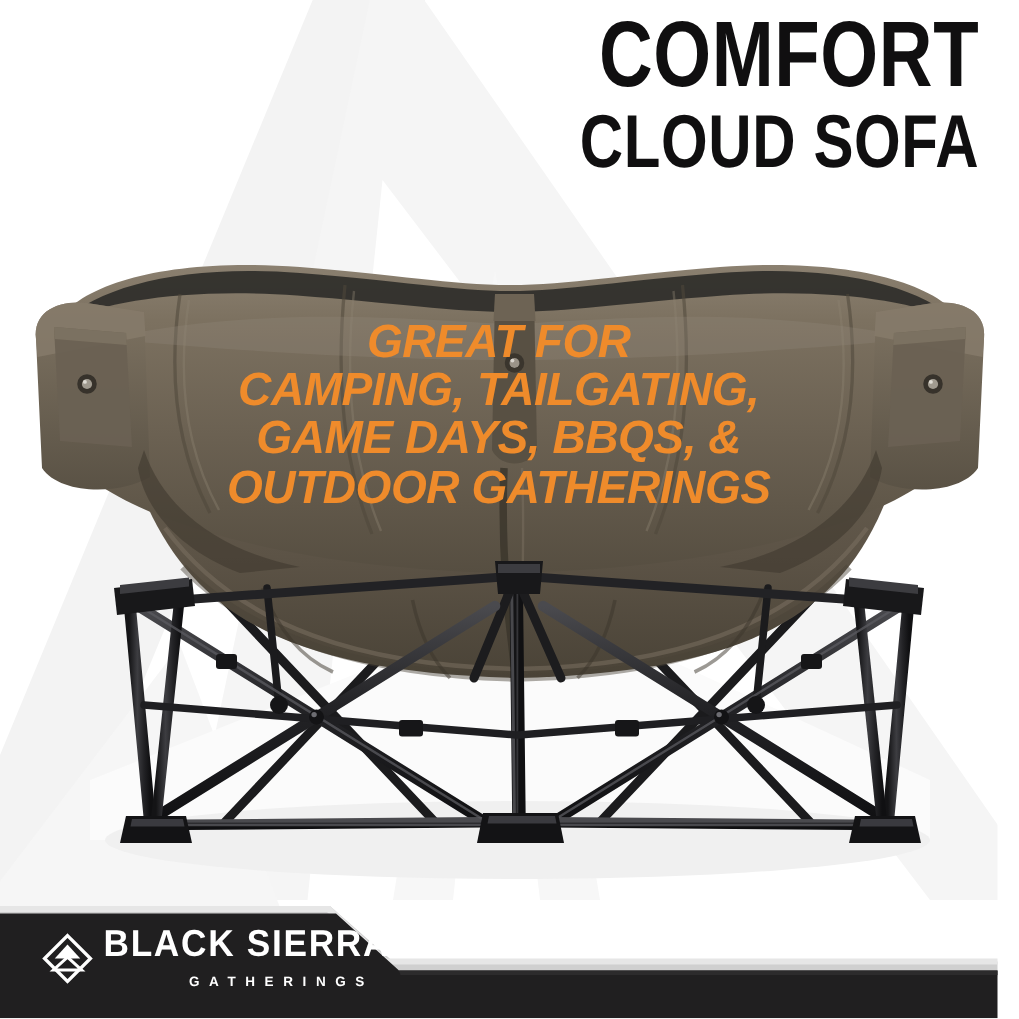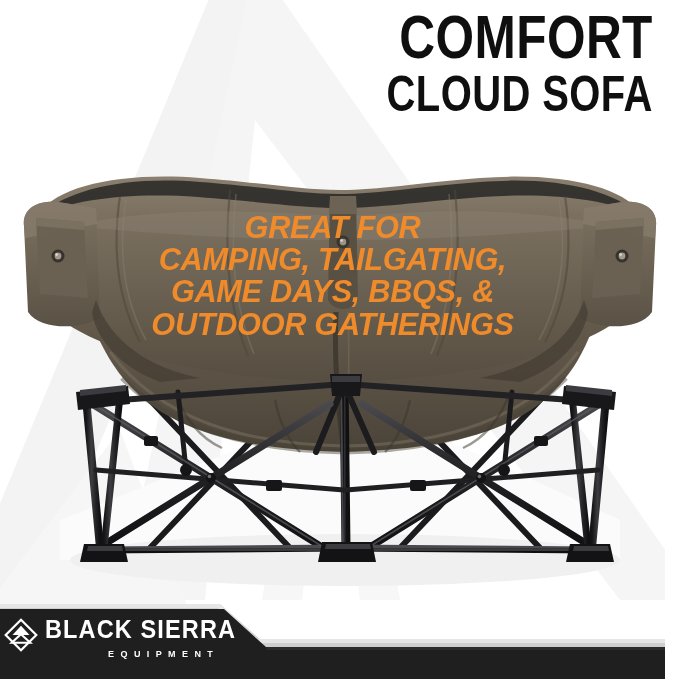--- a/index.html
+++ b/index.html
@@ -69,22 +69,22 @@
     white-space:nowrap;
     transform:scaleX(0.99);
   }
 
   
   .footer{position:absolute;left:0;bottom:0;width:679px;height:90px;}
   .footer-svg{display:block;width:679px;height:90px;}
 
   .logo-wrap{
     position:absolute;
-    left:4px;bottom:20px;
-    display:flex;align-items:flex-start;
+    left:28px;bottom:20px;
+    display:flex;align-items:center;
     gap:7px;
   }
   .logo-mark{width:34px;height:34px;display:block;flex:0 0 auto;margin-top:1px;}
   .logo-text{display:block;}
   .logo-top{
     display:flex;align-items:flex-start;
   }
   .logo-word{
     font-family:"Liberation Sans",sans-serif;
     font-weight:700;
@@ -377,18 +377,18 @@
 
         <path d="M20 9 L30 20 L10 20 Z" fill="#ffffff"></path>
         <path d="M20 19 L31 29 L9 29 Z" fill="none" stroke="#ffffff" stroke-width="2.4"></path>
       </svg>
 
       <div class="logo-text">
         <div class="logo-top">
           <span class="logo-word">BLACK SIERRA</span>
           <span class="logo-tm">™</span>
         </div>
-        <div class="logo-sub">EQUIPMENT</div>
+        <div class="logo-sub">GATHERINGS</div>
       </div>
     </div>
   </div>
 
 </div>
 
 </body></html>

